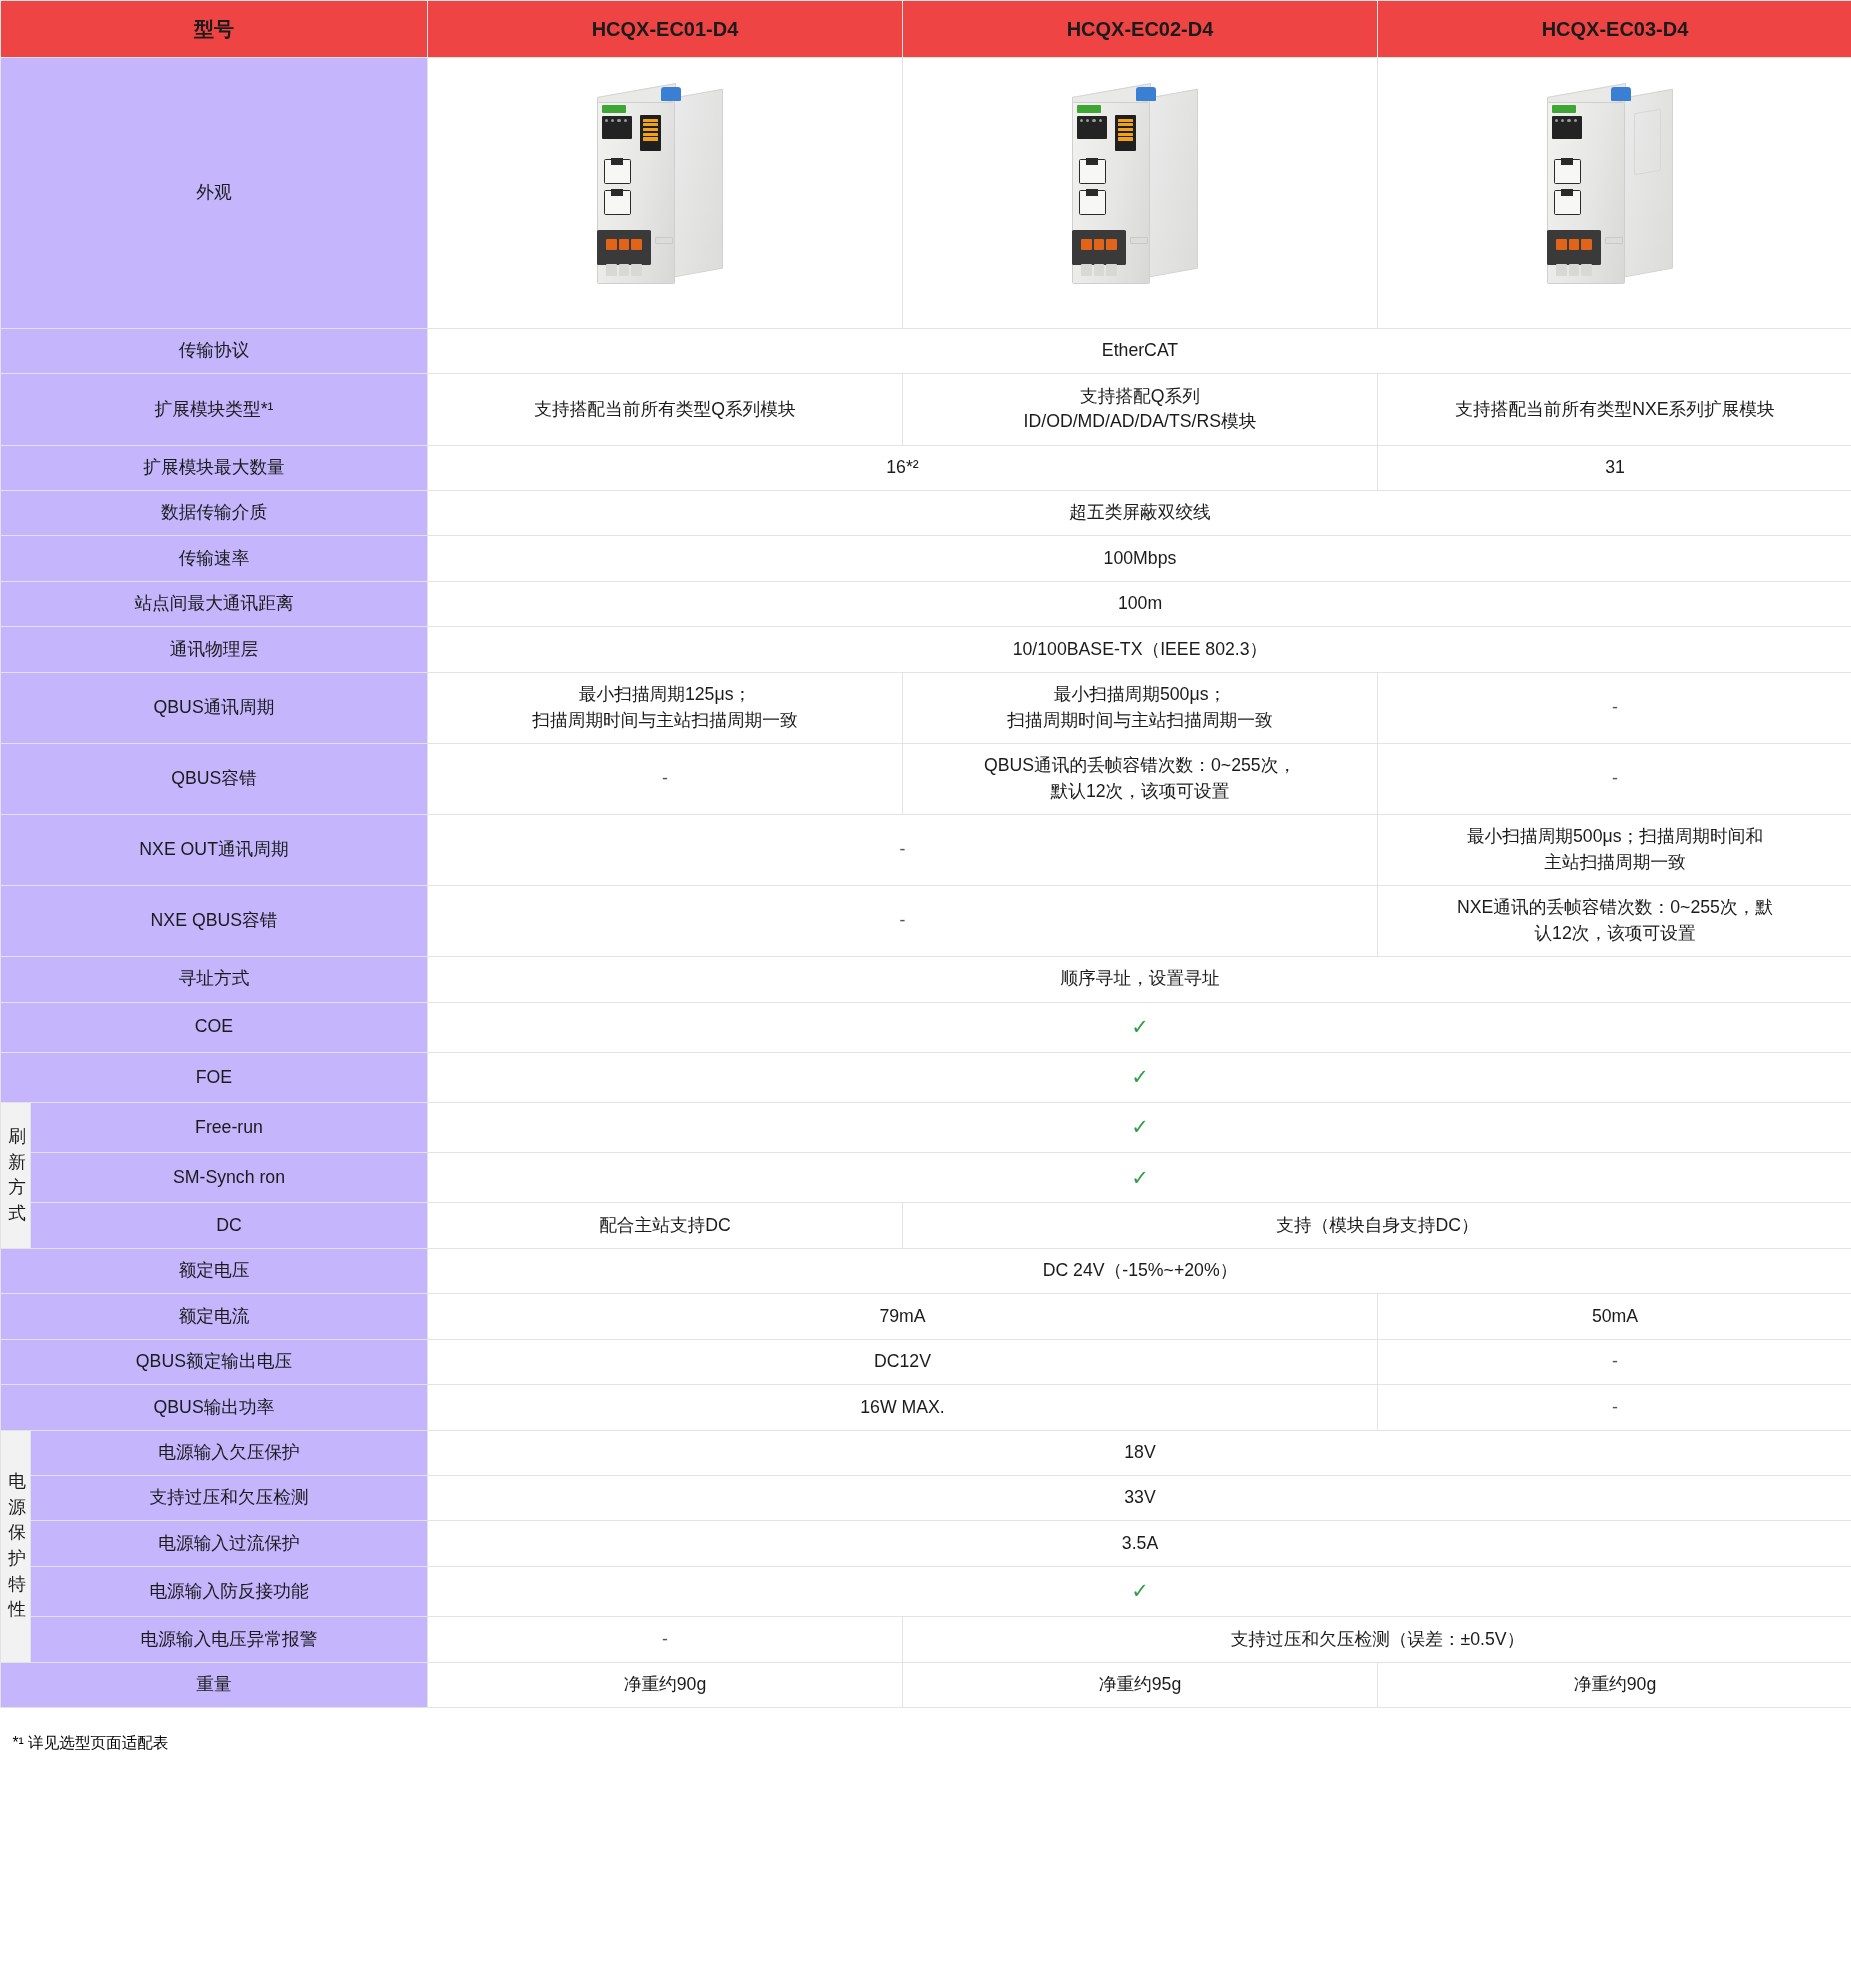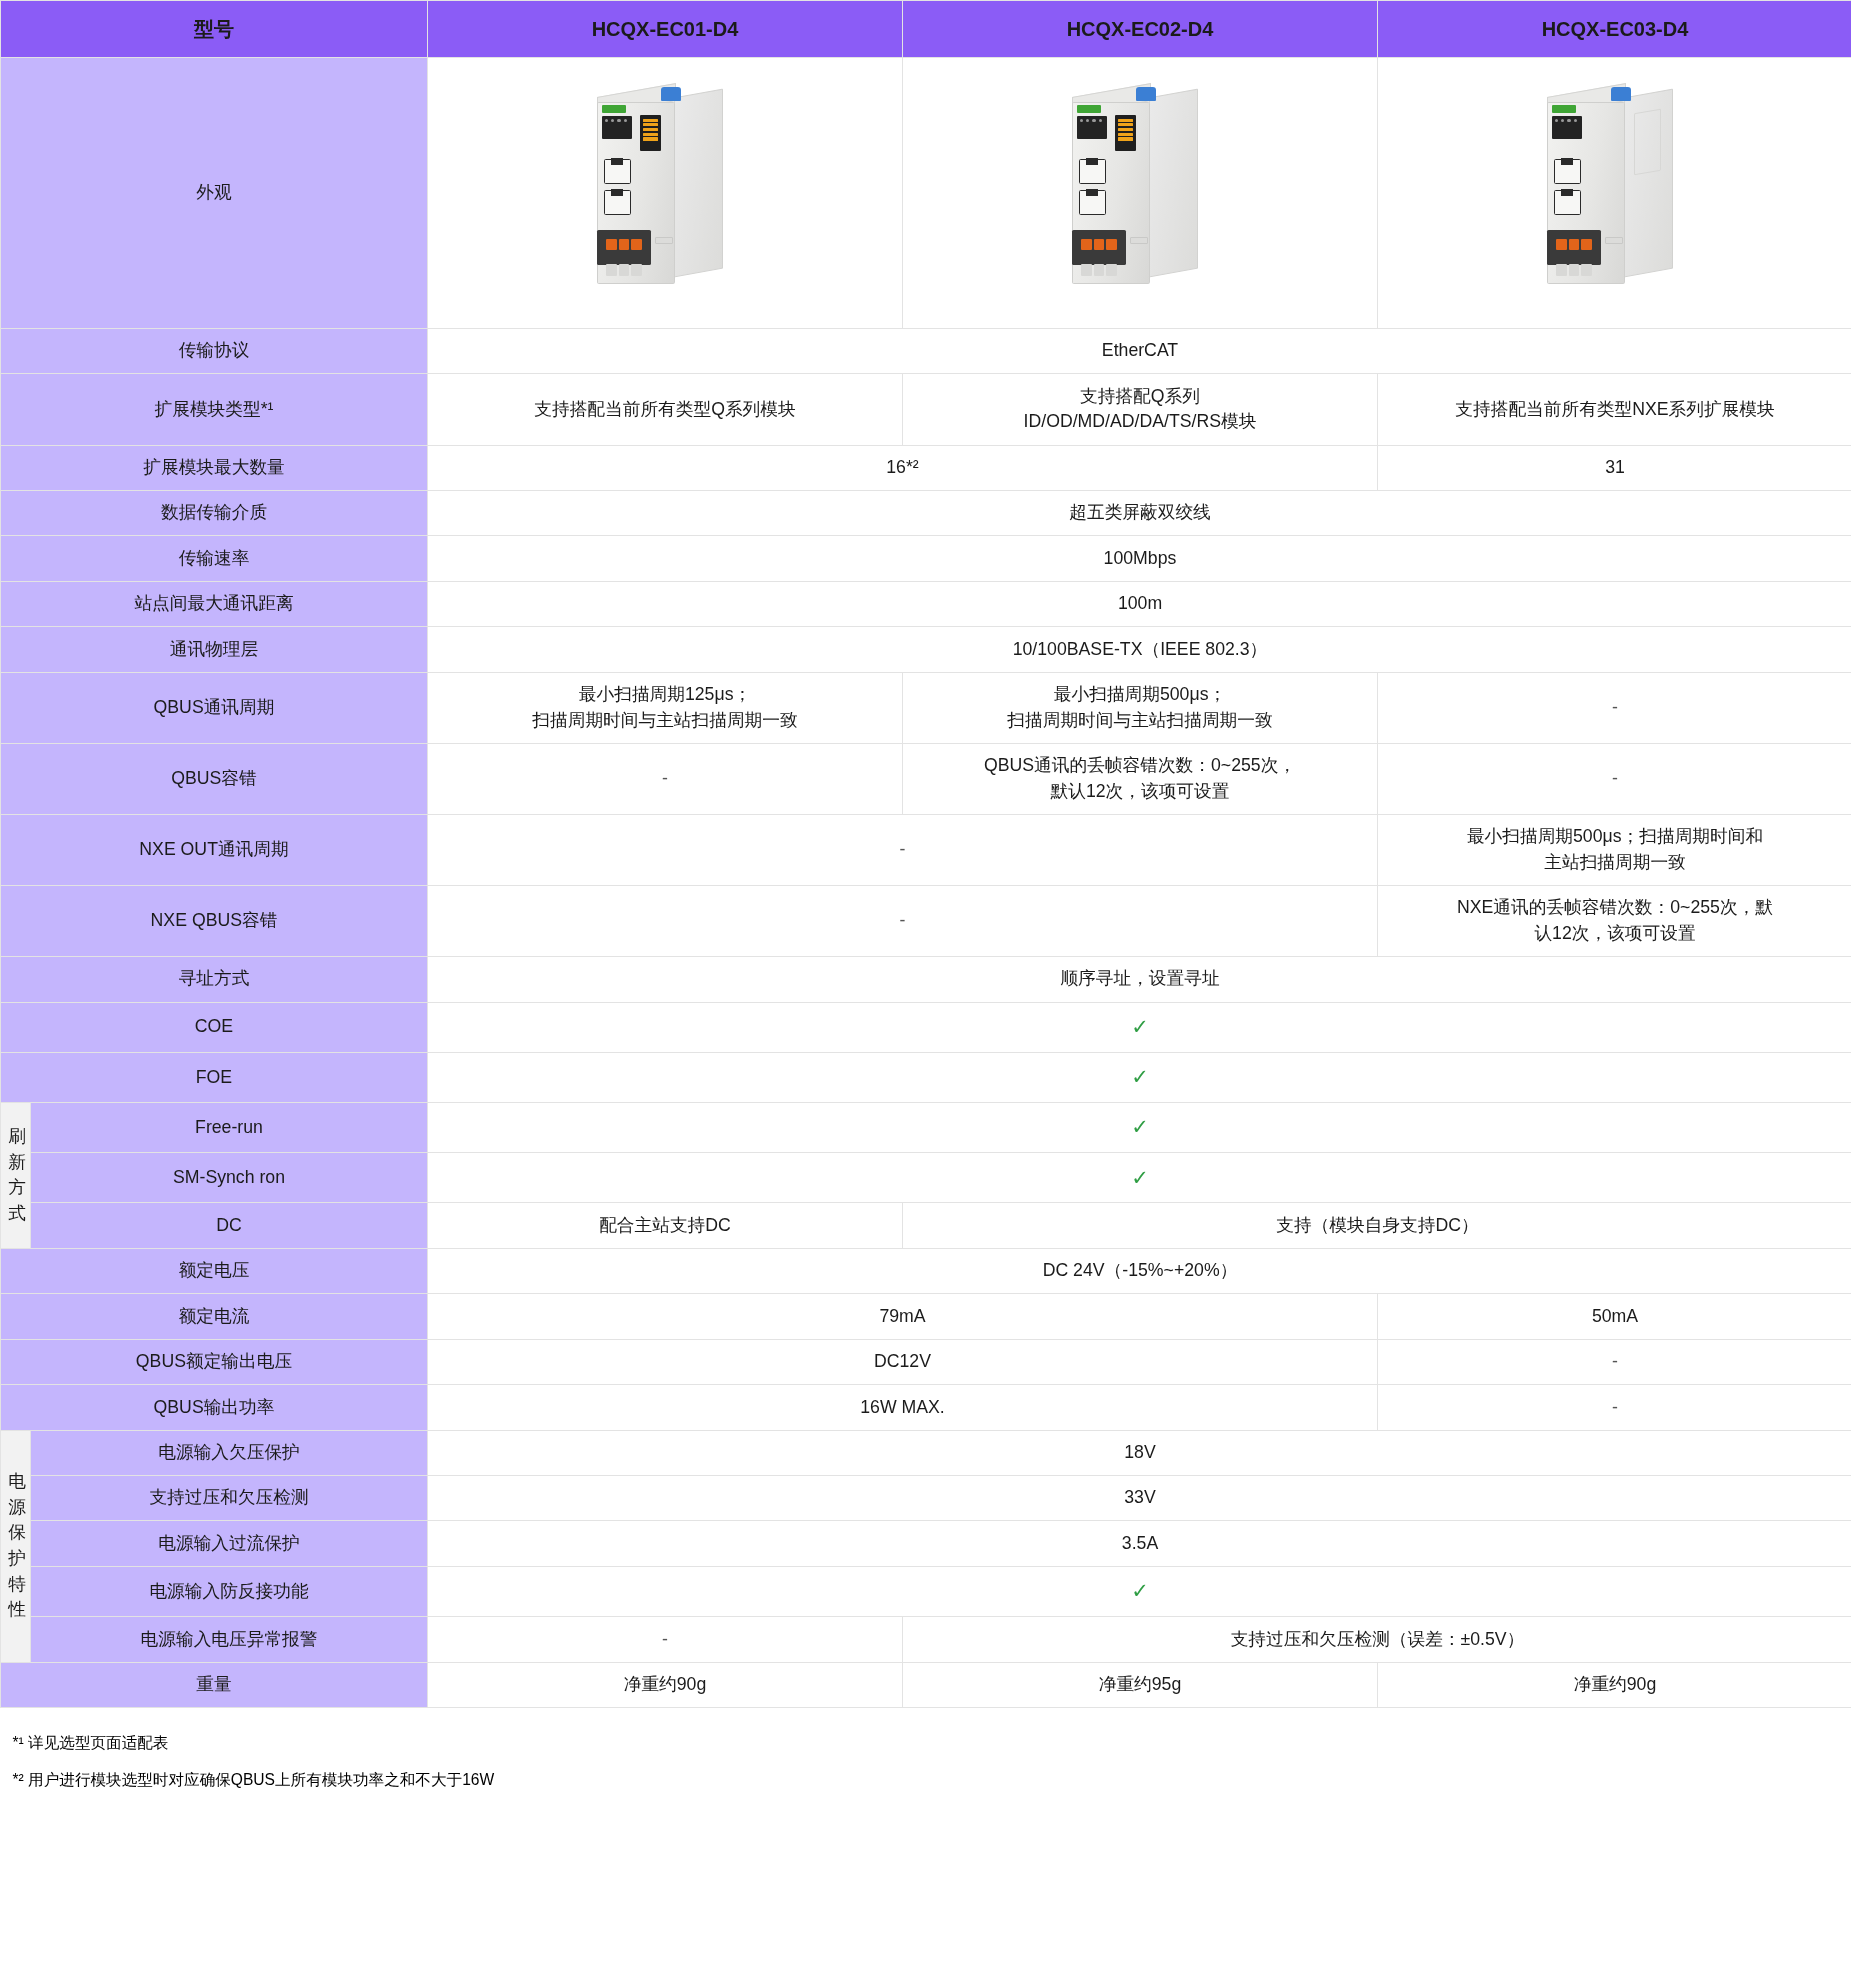--- a/index.html
+++ b/index.html
@@ -28,21 +28,21 @@
     line-height: 1.45;
     font-weight: normal;
   }
   
   col.c-grp  { width: 30px; }
   col.c-lbl  { width: 397px; }
   col.c-d1   { width: 475px; }
   col.c-d2   { width: 475px; }
   col.c-d3   { width: 475px; }
 
-  .hdr-row td { background: #8b5cf6; font-weight: bold; font-size: 20px; padding: 13.5px 7.3px; }
+  .hdr-row td { background: #ef4444; font-weight: bold; font-size: 20px; padding: 13.5px 7.3px; }
   .lbl { background: #c4b5fd; font-weight: bold; }
   .grp { background: #f2f2f2; font-weight: bold; margin-top: 35px; }
   .val { background: #ffffff; }
   .check { color: #2f9e44; font-size: 21px; }
   .dash { color: #555; }
   .img-cell { background:#ffffff; padding: 0; height: 271px; }
 
   .device { position: relative; width: 208px; height: 224px; margin: 0 auto; }
   
   .dev-body {
@@ -323,15 +323,14 @@
       <td colspan="2" class="lbl">重量</td>
       <td class="val">净重约90g</td>
       <td class="val">净重约95g</td>
       <td class="val">净重约90g</td>
     </tr>
   </tbody>
 </table>
 
 <div class="footnotes">
   <div>*¹ 详见选型页面适配表</div>
-  <div>*² 用户进行模块选型时对应确保QBUS上所有模块功率之和不大于16W</div>
 </div>
 
 
 </body></html>

